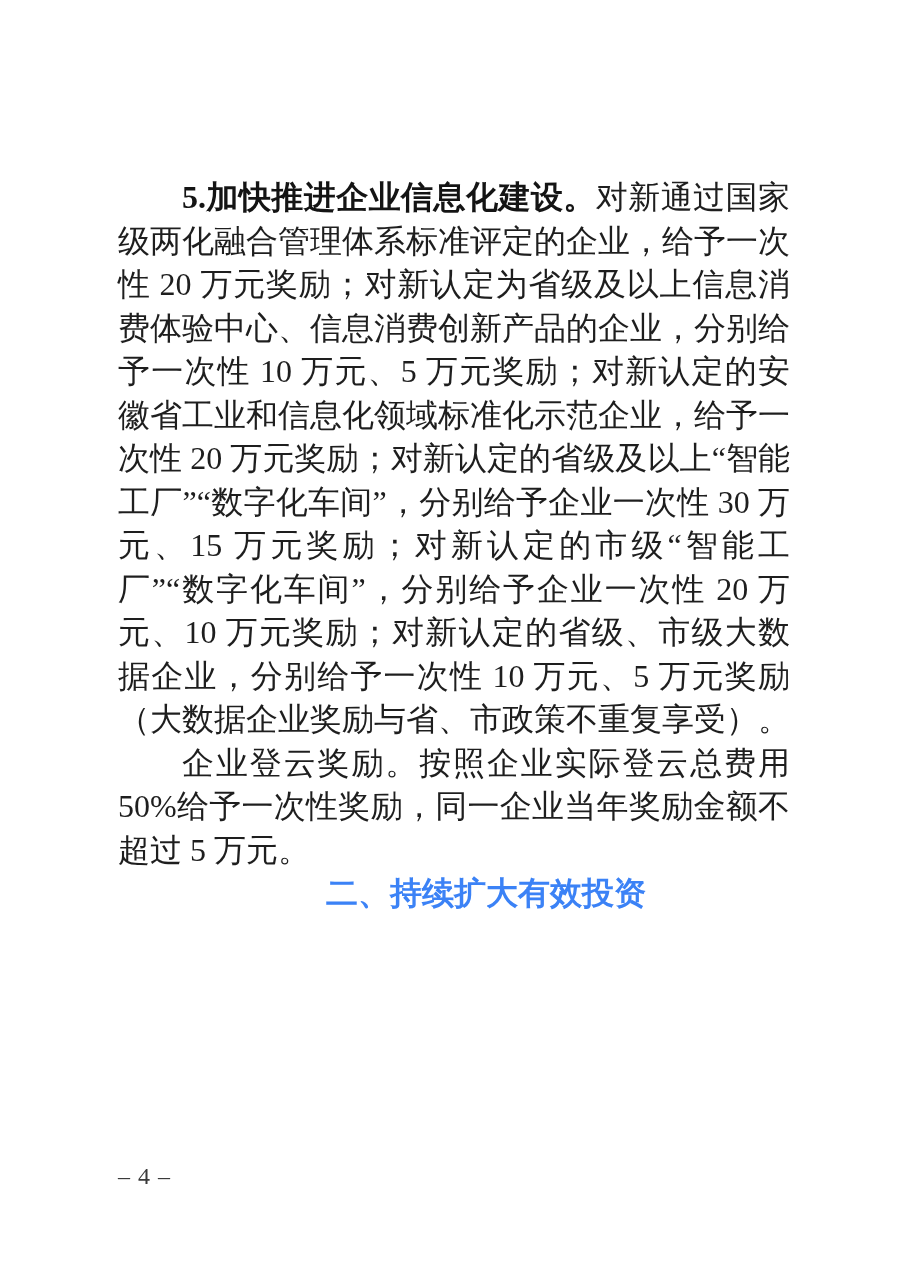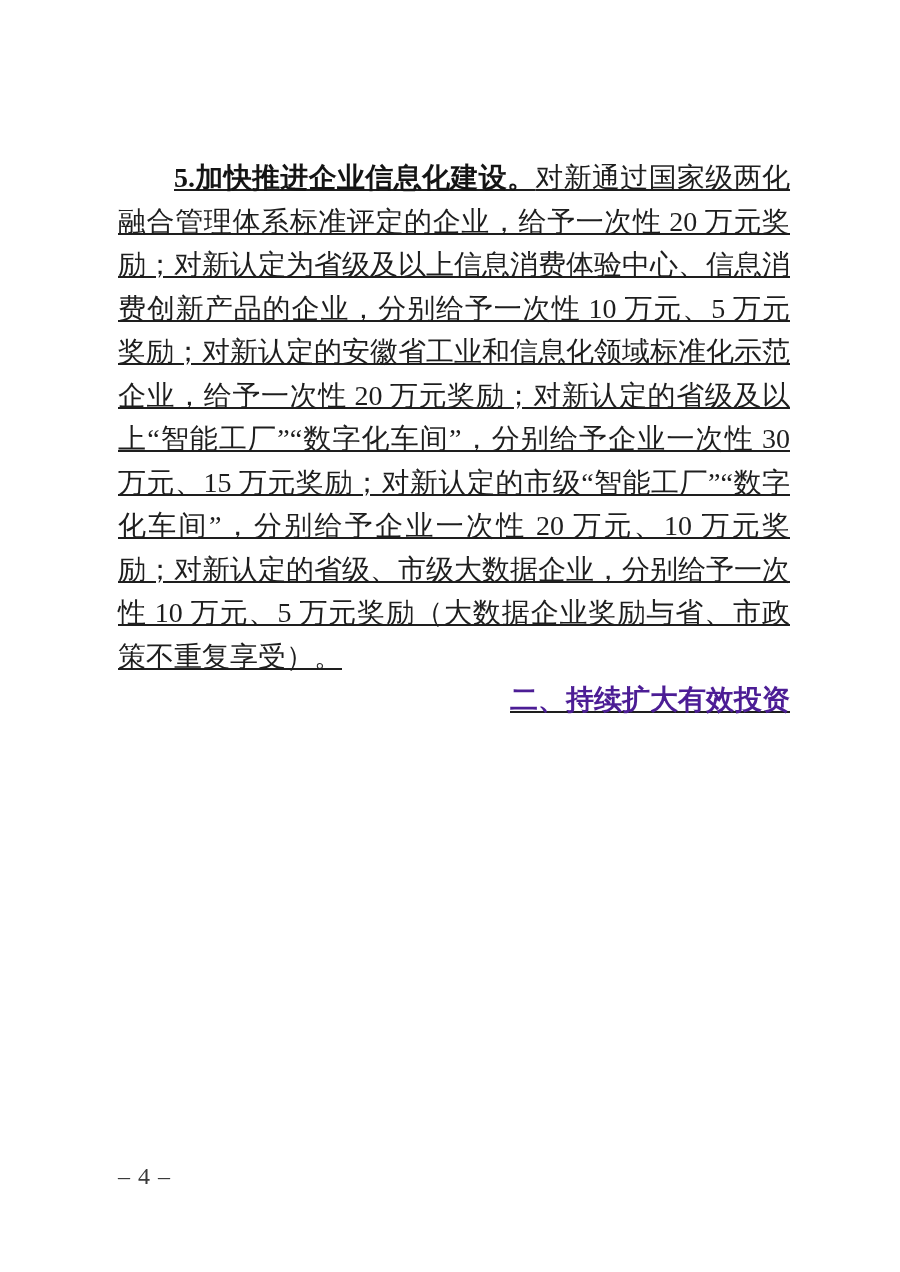--- a/index.html
+++ b/index.html
@@ -11,58 +11,58 @@
     position: relative;
     width: 900px;
     height: 1272px;
     background: #ffffff;
     margin: 0 auto;
     overflow: hidden;
   }
   .doc-body {
     position: absolute;
     left: 118px;
-    top: 156px;
+    top: 176px;
     width: 672px;
     font-family: "Liberation Serif", "DejaVu Serif", serif;
-    font-size: 28px;
+    font-size: 32px;
     line-height: 43.5px;
     color: #1e1e1e;
     text-align: justify;
     text-justify: inter-character;
-    text-decoration: underline;
   }
   .para {
     margin: 0;
     padding: 0;
     text-indent: 2em;
   }
   .lead-bold {
     font-weight: bold;
     color: #141414;
   }
   .heading {
     font-family: "Liberation Sans", "DejaVu Sans", sans-serif;
     font-weight: bold;
-    color: #4c1d95;
-    text-align: right;
+    color: #3b82f6;
+    text-align: center;
   }
   .page-footer {
     position: absolute;
     left: 118px;
     top: 1160px;
     font-family: "Liberation Serif", "DejaVu Serif", serif;
     font-size: 24px;
     line-height: 32px;
     color: #3a3a3a;
     letter-spacing: 1px;
   }
 </style>
 </head>
 <body>
 
 <div class="page">
   <div class="doc-body">
       <p class="para"><b class="lead-bold">5.加快推进企业信息化建设。</b>对新通过国家级两化融合管理体系标准评定的企业，给予一次性 20 万元奖励；对新认定为省级及以上信息消费体验中心、信息消费创新产品的企业，分别给予一次性 10 万元、5 万元奖励；对新认定的安徽省工业和信息化领域标准化示范企业，给予一次性 20 万元奖励；对新认定的省级及以上“智能工厂”“数字化车间”，分别给予企业一次性 30 万元、15 万元奖励；对新认定的市级“智能工厂”“数字化车间”，分别给予企业一次性 20 万元、10 万元奖励；对新认定的省级、市级大数据企业，分别给予一次性 10 万元、5 万元奖励（大数据企业奖励与省、市政策不重复享受）。</p>
+      <p class="para">企业登云奖励。按照企业实际登云总费用 50%给予一次性奖励，同一企业当年奖励金额不超过 5 万元。</p>
       <p class="para heading">二、持续扩大有效投资</p>
     </div>
   <div class="page-footer">– 4 –</div>
 </div>
 
 </body></html>

